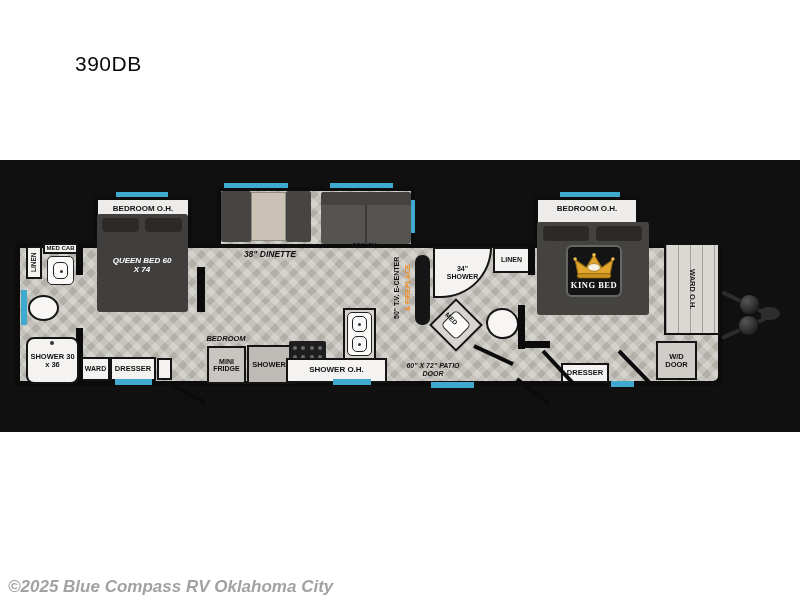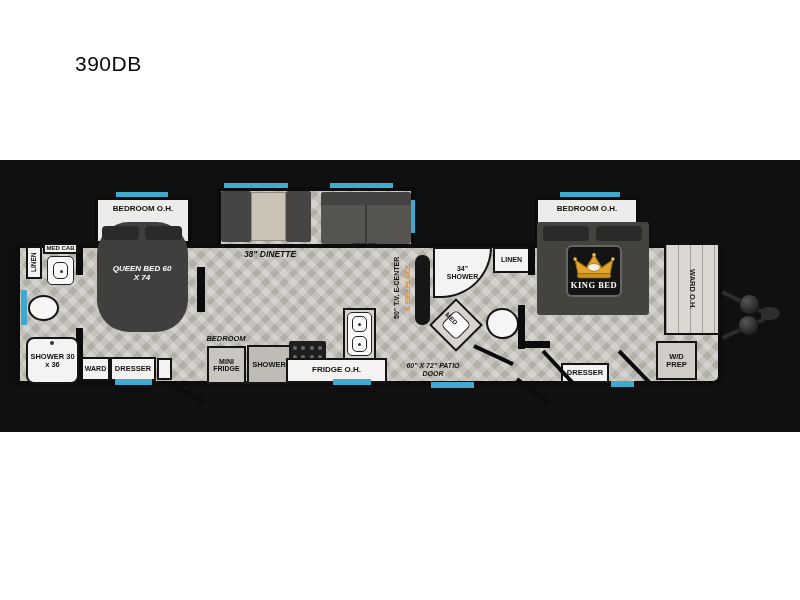--- a/index.html
+++ b/index.html
@@ -103,21 +103,21 @@
     <div class="abs seat" style="left:221px;top:31px;width:30px;height:51px;"></div>
     <div class="abs" id="dinette-table" style="left:251px;top:32px;width:35px;height:49px;"></div>
     <div class="abs seat" style="left:286px;top:31px;width:25px;height:51px;"></div>
     <div class="abs" id="sofa" style="left:321px;top:32px;width:90px;height:52px;">
       <div class="abs" id="sofa-back" style="left:0;top:0;width:90px;height:13px;"></div>
       <div class="abs" id="sofa-seam" style="left:44px;top:13px;width:2px;height:39px;"></div>
     </div>
     <div class="abs lbl ital" style="left:234px;top:90px;width:72px;font-size:8.5px;">38" DINETTE</div>
     <div class="abs lbl ital" style="left:344px;top:81px;width:40px;font-size:8px;">60" JK</div>
 
-    <div class="abs bed" style="left:97px;top:62px;width:91px;height:110px;border-radius:32px;">
+    <div class="abs bed" style="left:97px;top:54px;width:91px;height:98px;">
       <div class="abs pillow" style="left:5px;top:4px;width:37px;height:14px;"></div>
       <div class="abs pillow" style="left:48px;top:4px;width:37px;height:14px;"></div>
       <div class="abs bed-label" style="left:15px;top:42px;width:60px;">QUEEN BED 60 X 74</div>
     </div>
     <div class="abs wall" style="left:197px;top:107px;width:8px;height:45px;"></div>
     <div class="abs wbox" style="left:81px;top:197px;width:29px;height:24px;font-size:7px;">WARD</div>
     <div class="abs wbox" style="left:110px;top:197px;width:46px;height:24px;font-size:7.5px;">DRESSER</div>
     <div class="abs wbox" style="left:157px;top:198px;width:15px;height:22px;"></div>
 
     <div class="abs wall" style="left:76px;top:83px;width:7px;height:32px;"></div>
@@ -139,21 +139,21 @@
     <div class="abs" id="stove" style="left:289px;top:181px;width:37px;height:22px;">
       <i></i>
         <i></i>
         <i></i>
         <i></i>
         <i></i>
         <i></i>
         <i></i>
         <i></i>
     </div>
-    <div class="abs wbox" style="left:286px;top:198px;width:101px;height:25px;font-size:8px;">FRIDGE O.H.</div>
+    <div class="abs wbox" style="left:286px;top:198px;width:101px;height:25px;font-size:8px;">SHOWER O.H.</div>
     <div class="abs gbox" style="left:343px;top:148px;width:33px;height:52px;background:#d6d3ce;"></div>
     <div class="abs sink-white" style="left:347px;top:152px;width:25px;height:44px;">
       <div class="abs sink-white" style="left:4px;top:3px;width:15px;height:16px;"></div>
       <div class="abs sink-white" style="left:4px;top:23px;width:15px;height:16px;"></div>
       <div class="abs dot" style="left:10px;top:10px;width:3px;height:3px;"></div>
       <div class="abs dot" style="left:10px;top:30px;width:3px;height:3px;"></div>
     </div>
     <div class="abs lbl ital" style="left:404px;top:202px;width:58px;font-size:7px;">60" X 72" PATIO DOOR</div>
     <div class="abs window" style="left:115px;top:219px;width:37px;height:6px;"></div>
     <div class="abs window" style="left:333px;top:219px;width:38px;height:6px;"></div>
@@ -187,31 +187,32 @@
           <circle cx="57" cy="10" r="2.5" fill="#f0c050"></circle>
           <ellipse cx="30" cy="22" rx="9" ry="5.5" fill="#f5f0e0" stroke="#8a6a1a"></ellipse>
           <rect x="6" y="31" width="48" height="6" rx="3" fill="#c8921f" stroke="#9a6d12"></rect>
         </svg>
         <div id="king-label">KING BED</div>
       </div>
     </div>
     <div class="abs wbox" style="left:561px;top:203px;width:48px;height:20px;font-size:7.5px;">DRESSER</div>
     <div class="abs vtext" id="ward-oh" style="left:664px;top:83px;width:56px;height:92px;">WARD O.H.</div>
     <div class="abs gbox" style="left:656px;top:181px;width:41px;height:39px;background:#d0cdc8;font-size:7.5px;">
-      <span style="width:26px;">W/D PREP</span>
+      <span style="width:26px;">W/D DOOR</span>
     </div>
     <div class="abs window" style="left:611px;top:221px;width:23px;height:6px;"></div>
 
     <div class="abs door" style="left:474px;top:184px;width:43px;transform:rotate(25deg);"></div>
     <div class="abs door" style="left:543px;top:189px;width:47px;transform:rotate(47deg);"></div>
     <div class="abs door" style="left:619px;top:189px;width:44px;transform:rotate(46deg);"></div>
     <div class="abs door" style="left:517px;top:217px;width:40px;transform:rotate(38deg);"></div>
     <div class="abs door" style="left:171px;top:223px;width:38px;transform:rotate(27deg);"></div>
 
     <div class="abs hline" style="left:722px;top:130px;width:48px;transform:rotate(26deg);"></div>
     <div class="abs hline" style="left:722px;top:176px;width:47px;transform:rotate(-24deg);"></div>
     <div class="abs" style="left:761px;top:147px;width:19px;height:13px;background:#2e2e2e;border-radius:40% 60% 60% 40%;"></div>
     <div class="abs tank" style="left:739px;top:134px;width:21px;height:21px;"></div>
     <div class="abs tank" style="left:738px;top:155px;width:21px;height:21px;"></div>
 
   </div>
 
+  <div id="copyright" class="abs">©2025 Blue Compass RV Oklahoma City</div>
 </div>
 
 </body></html>

